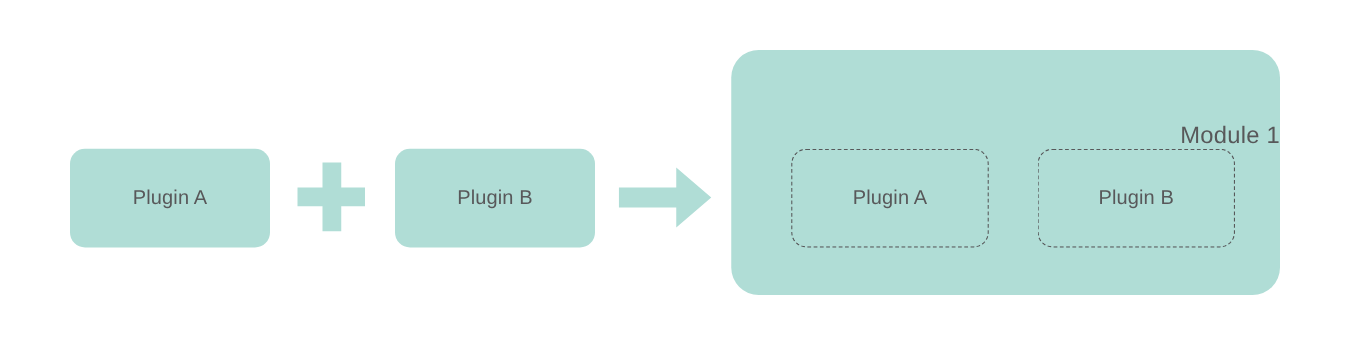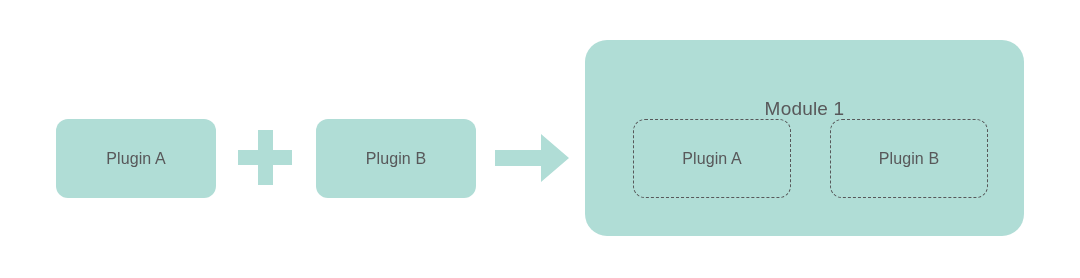--- a/index.html
+++ b/index.html
@@ -77,21 +77,21 @@
     width: 439px;
     height: 196px;
     background: #b0ddd6;
     border-radius: 22px;
   }
   #module-title {
     position: absolute;
     left: 0;
     top: 58px;
     width: 439px;
-    text-align: center;
+    text-align: right;
     font-size: 19px;
     color: #58585a;
     letter-spacing: 0.2px;
   }
 
   
   .plugin-box-dashed {
     position: absolute;
     border: 1.6px dashed #57585a;
     border-radius: 12px;

